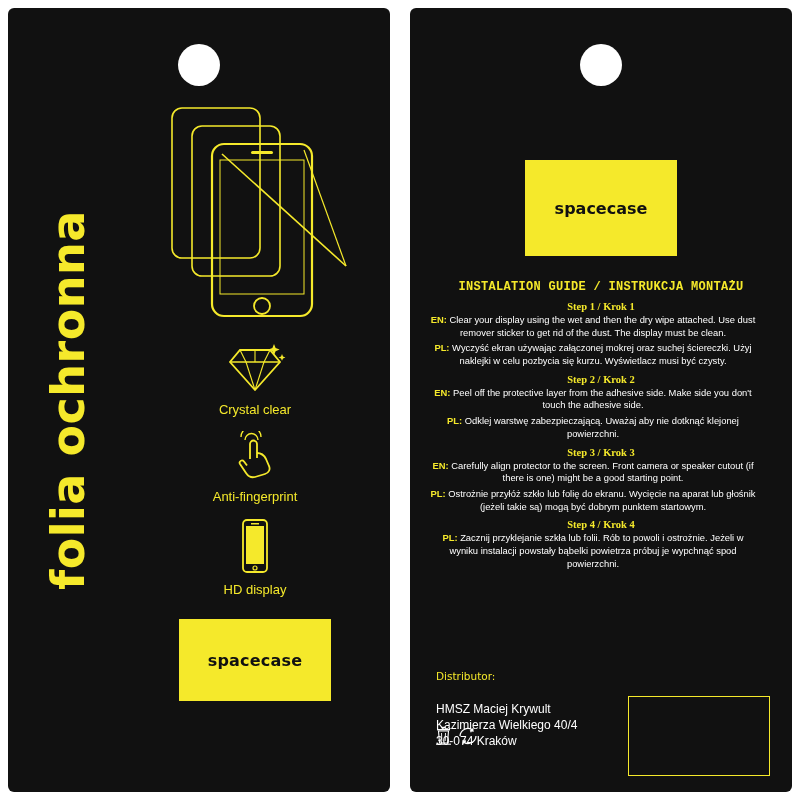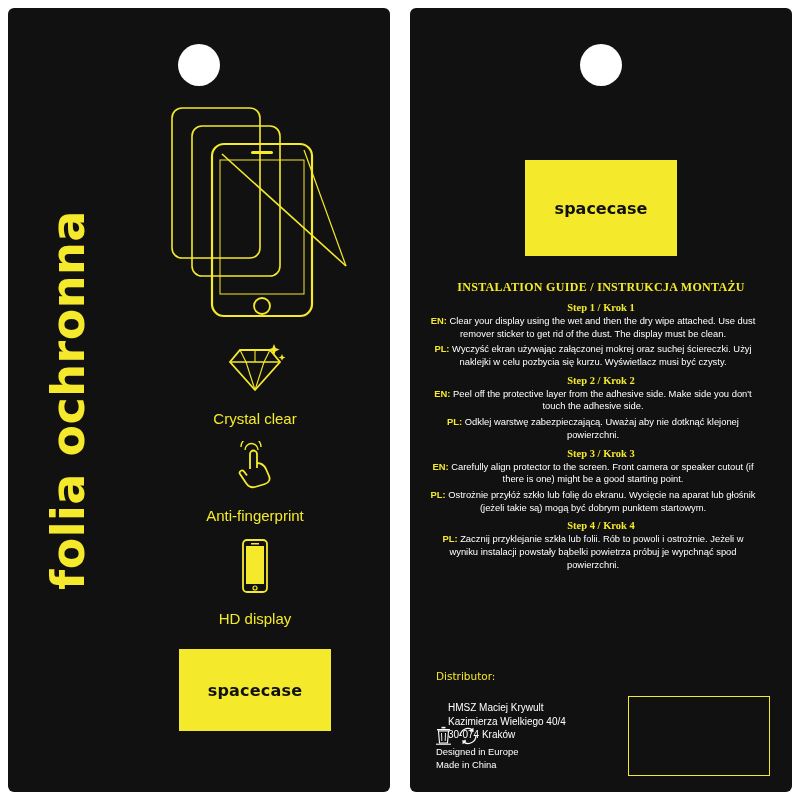--- a/index.html
+++ b/index.html
@@ -95,22 +95,22 @@
   }
 
   .feature {
     margin-top: 14px;
     display: flex;
     flex-direction: column;
     align-items: center;
   }
   .feature-label {
     color: #f5e92b;
-    font-size: 15px;
-    margin-top: 12px;
+    font-size: 13px;
+    margin-top: 4px;
     font-family: "Liberation Sans", sans-serif;
   }
 
   .brand-box {
     width: 152px;
     height: 82px;
     background: #f5e92b;
     display: flex;
     align-items: center;
     justify-content: center;
@@ -159,21 +159,21 @@
     left: 18px;
     width: 346px;
   }
   .guide-title {
     color: #f5e92b;
     font-size: 12px;
     font-weight: bold;
     text-align: center;
     letter-spacing: 0.3px;
     margin-bottom: 7px;
-    font-family: Liberation Serif, serif;
+    font-family: Liberation Mono, monospace;
   }
   .step-title {
     color: #f5e92b;
     font-size: 10.5px;
     font-weight: bold;
     text-align: center;
     margin: 6px 0 2px 0;
     font-family: Liberation Serif, serif;
   }
   .step-para {
@@ -196,23 +196,22 @@
   }
   .dist-title {
     color: #f5e92b;
     font-size: 10.5px;
     font-weight: normal;
     margin-bottom: 19px;
     font-family: "DejaVu Sans", sans-serif;
   }
   .dist-line {
     color: #ffffff;
-    font-size: 10px;
+    font-size: 12px;
     line-height: 1.35;
-    margin-left: 12px;
   }
   .origin {
     position: absolute;
     left: 26px;
     top: 738px;
     width: 190px;
   }
   .origin-line {
     color: #ffffff;
     font-size: 9.4px;
@@ -364,22 +363,18 @@
         <span>
           <svg width="20" height="18" viewBox="0 0 20 18" xmlns="http://www.w3.org/2000/svg">
             <path d="M2 9 a8 8 0 0 1 12 -6.4 l-1.4 2.6" fill="none" stroke="#ffffff" stroke-width="1.3"></path>
             <path d="M18 9 a8 8 0 0 1 -12 6.4 l1.4 -2.6" fill="none" stroke="#ffffff" stroke-width="1.3"></path>
             <polygon points="15.4,0.8 15.6,5 11.6,3.4" fill="#ffffff"></polygon>
             <polygon points="4.6,17.2 4.4,13 8.4,14.6" fill="#ffffff"></polygon>
           </svg>
         </span>
       </div>
 
-      <div class="origin">
-        <div class="origin-line">Designed in Europe</div>
-        <div class="origin-line">Made in China</div>
-      </div>
 
       <div class="barcode-box"></div>
     </div>
   </div>
 
 </div>
 
 </body></html>

